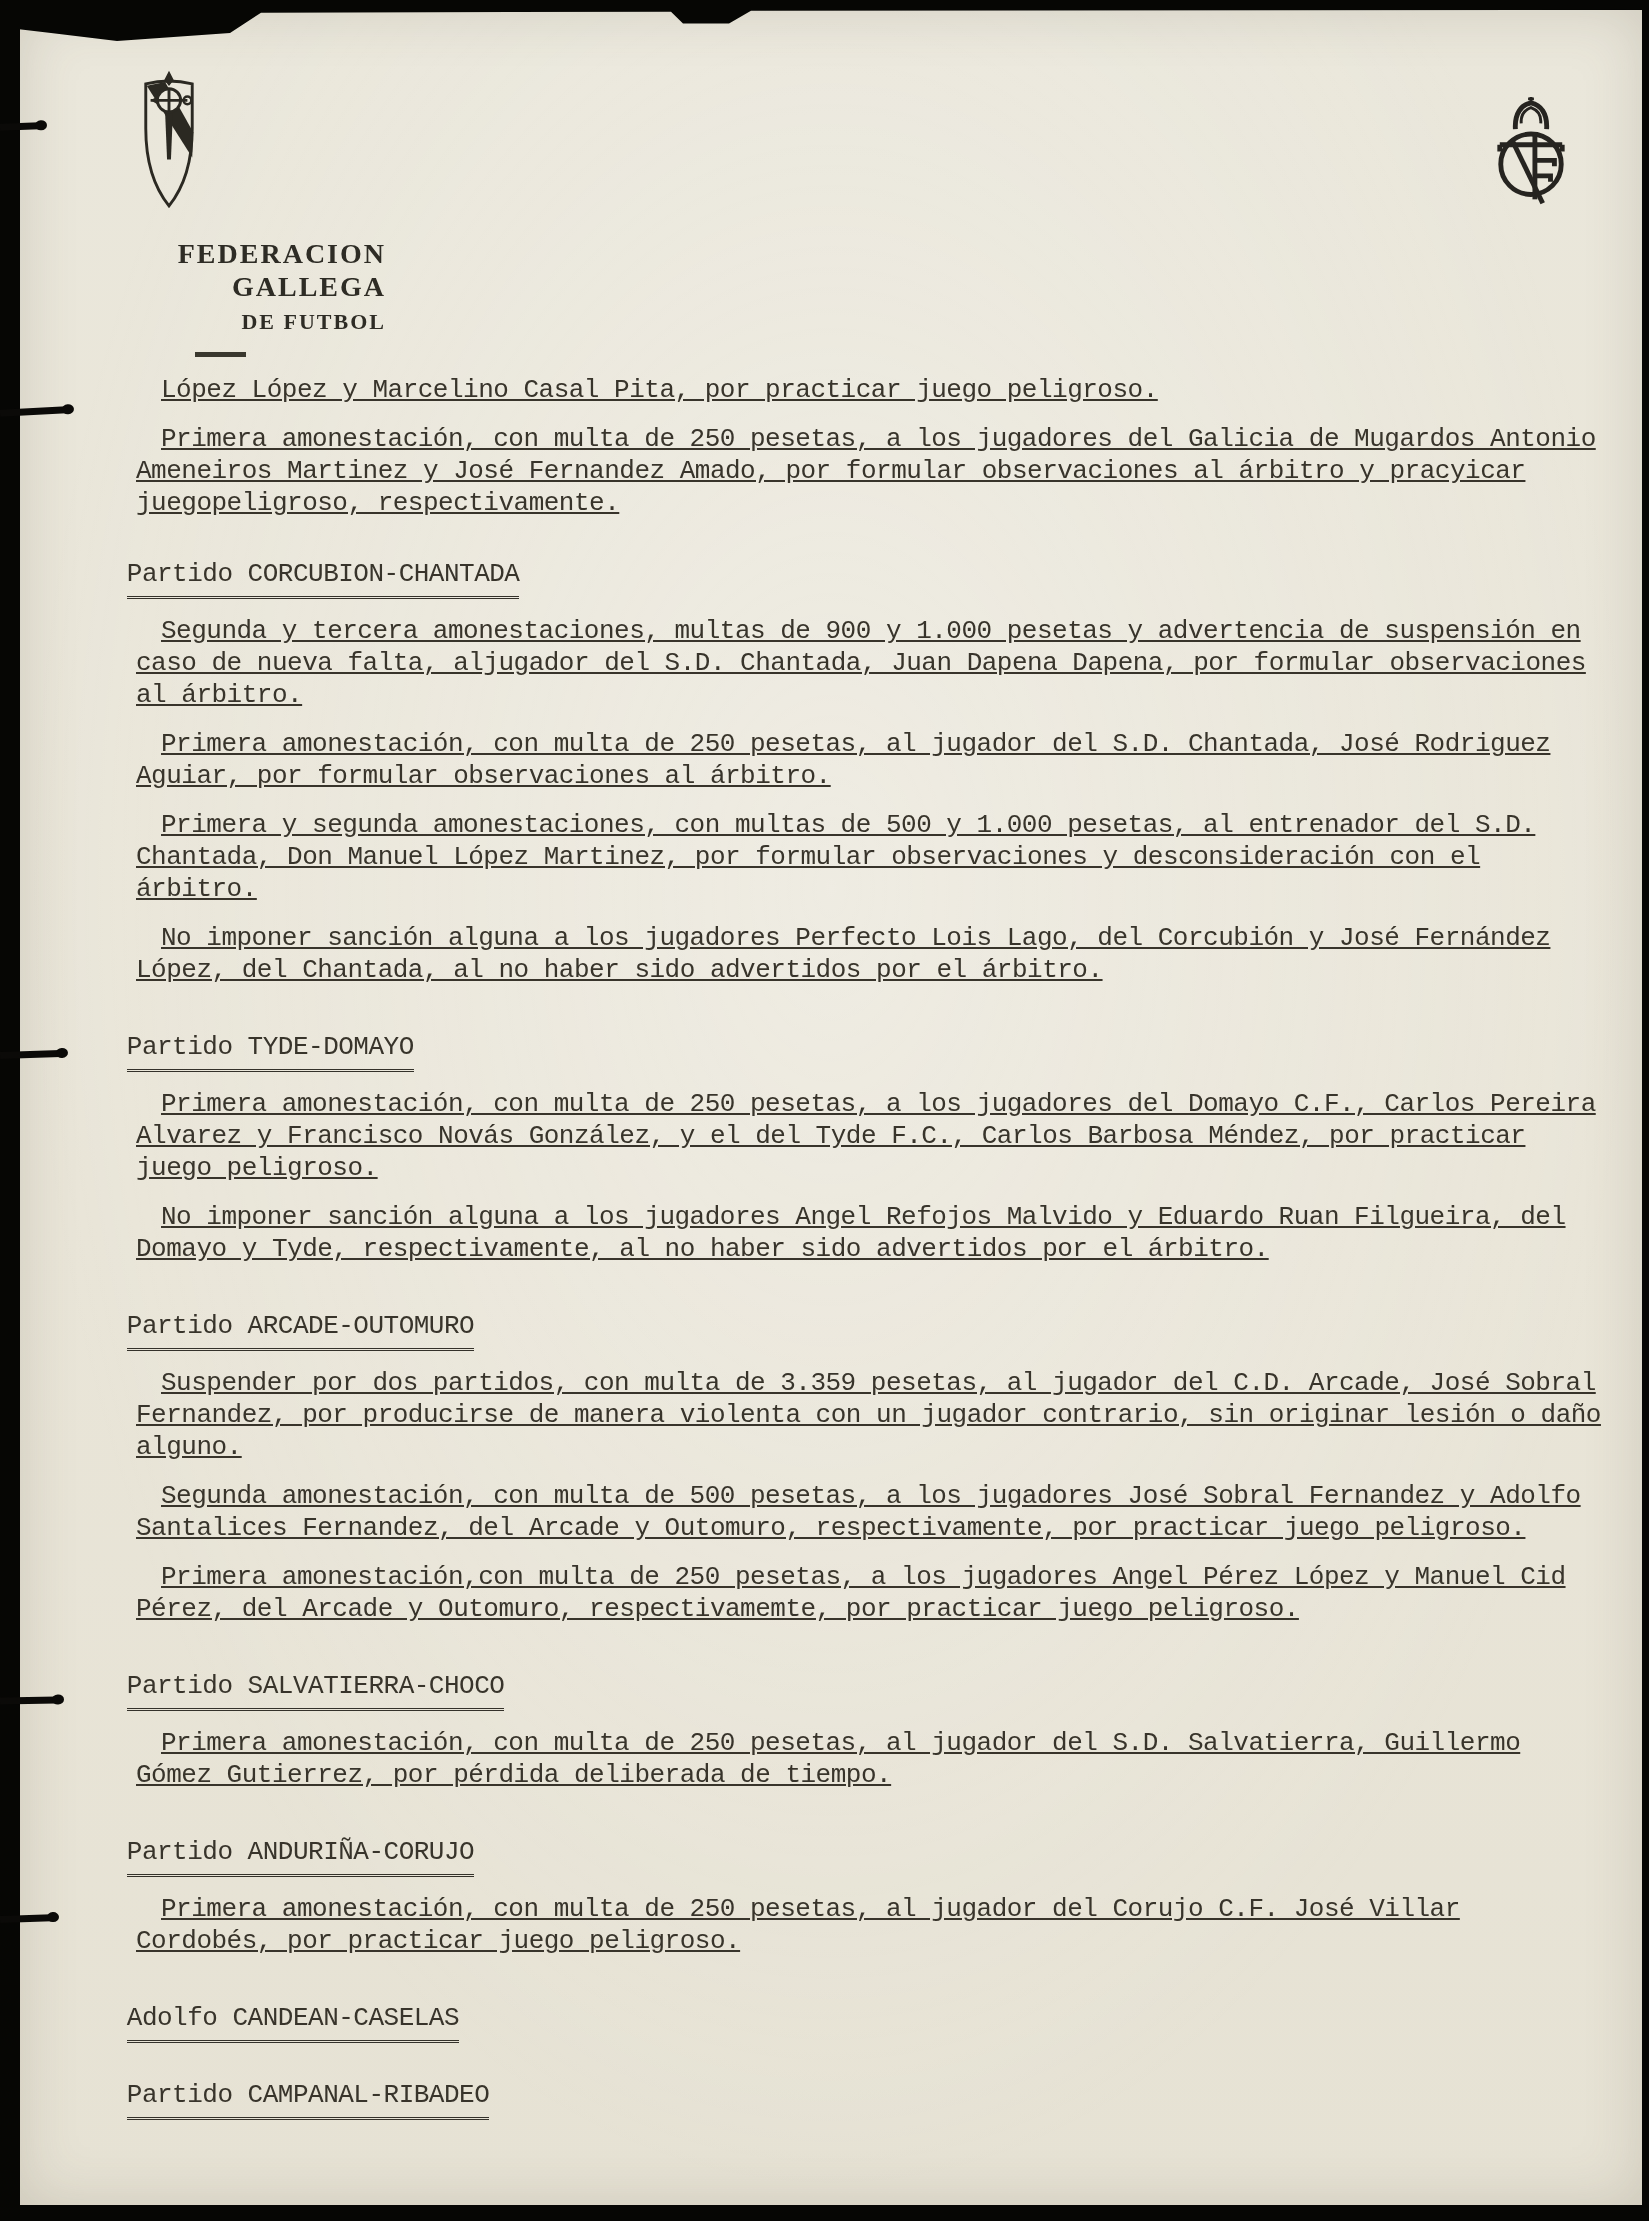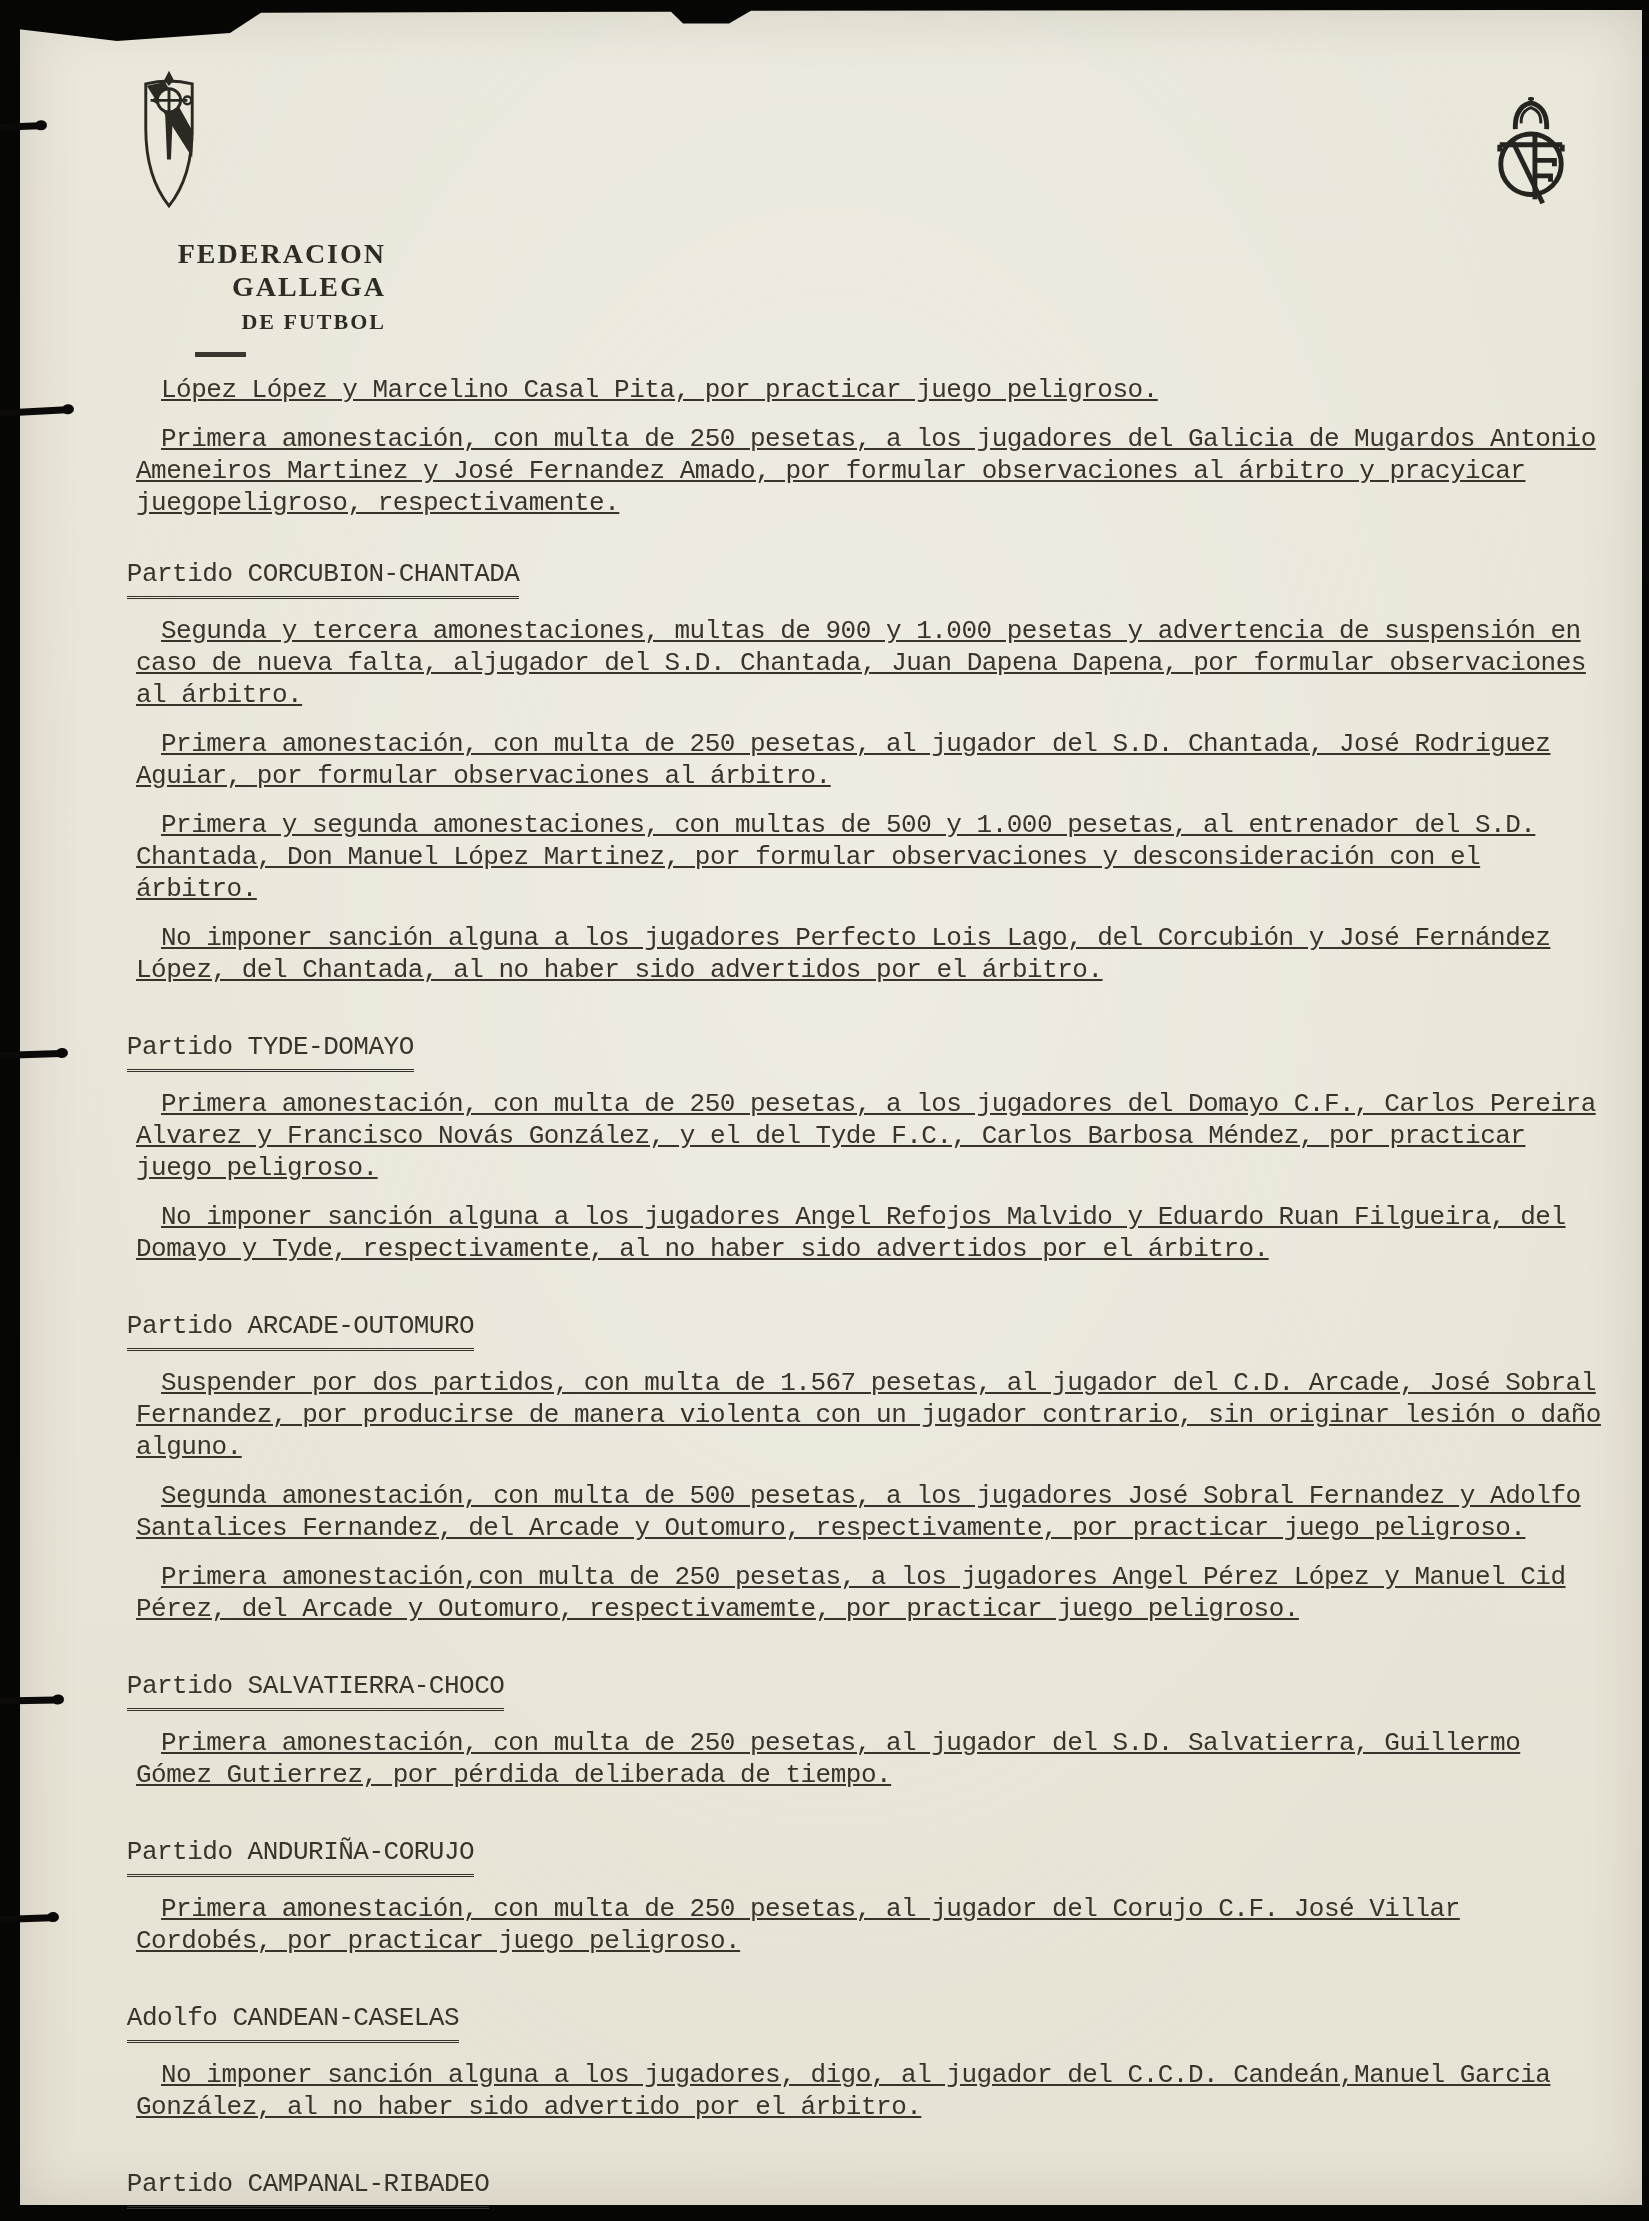--- a/index.html
+++ b/index.html
@@ -150,21 +150,21 @@
     <h3 class="sec-heading"><span>Partido TYDE-DOMAYO</span></h3>
     <div class="sec-paras">
           <p class="tline">Primera amonestación, con multa de 250 pesetas, a los jugadores del Domayo C.F., Carlos Pereira Alvarez y Francisco Novás González, y el del Tyde F.C., Carlos Barbosa Méndez, por practicar juego peligroso.</p>
           <p class="tline">No imponer sanción alguna a los jugadores Angel Refojos Malvido y Eduardo Ruan Filgueira, del Domayo y Tyde, respectivamente, al no haber sido advertidos por el árbitro.</p>
         </div>
   </div>
 
   <div class="section">
     <h3 class="sec-heading"><span>Partido ARCADE-OUTOMURO</span></h3>
     <div class="sec-paras">
-          <p class="tline">Suspender por dos partidos, con multa de 1.567 pesetas, al jugador del C.D. Arcade, José Sobral Fernandez, por producirse de manera violenta con un jugador contrario, sin originar lesión o daño alguno.</p>
+          <p class="tline">Suspender por dos partidos, con multa de 3.359 pesetas, al jugador del C.D. Arcade, José Sobral Fernandez, por producirse de manera violenta con un jugador contrario, sin originar lesión o daño alguno.</p>
           <p class="tline">Segunda amonestación, con multa de 500 pesetas, a los jugadores José Sobral Fernandez y Adolfo Santalices Fernandez, del Arcade y Outomuro, respectivamente, por practicar juego peligroso.</p>
           <p class="tline">Primera amonestación,con multa de 250 pesetas, a los jugadores Angel Pérez López y Manuel Cid Pérez, del Arcade y Outomuro, respectivamemte, por practicar juego peligroso.</p>
         </div>
   </div>
 
   <div class="section">
     <h3 class="sec-heading"><span>Partido SALVATIERRA-CHOCO</span></h3>
     <div class="sec-paras">
           <p class="tline">Primera amonestación, con multa de 250 pesetas, al jugador del S.D. Salvatierra, Guillermo Gómez Gutierrez, por pérdida deliberada de tiempo.</p>
         </div>
@@ -175,23 +175,20 @@
     <div class="sec-paras">
           <p class="tline">Primera amonestación, con multa de 250 pesetas, al jugador del Corujo C.F. José Villar Cordobés, por practicar juego peligroso.</p>
         </div>
   </div>
 
   <div class="section">
   </div>
 
   <div class="section">
     <h3 class="sec-heading"><span>Adolfo CANDEAN-CASELAS</span></h3>
-    <div class="sec-paras">
-          <p class="tline">No imponer sanción alguna a los jugadores, digo, al jugador del C.C.D. Candeán,Manuel Garcia González, al no haber sido advertido por el árbitro.</p>
-        </div>
   </div>
 
   <div class="section">
     <h3 class="sec-heading"><span>Partido CAMPANAL-RIBADEO</span></h3>
 
   </div>
 </div>
 </div>
 
 

